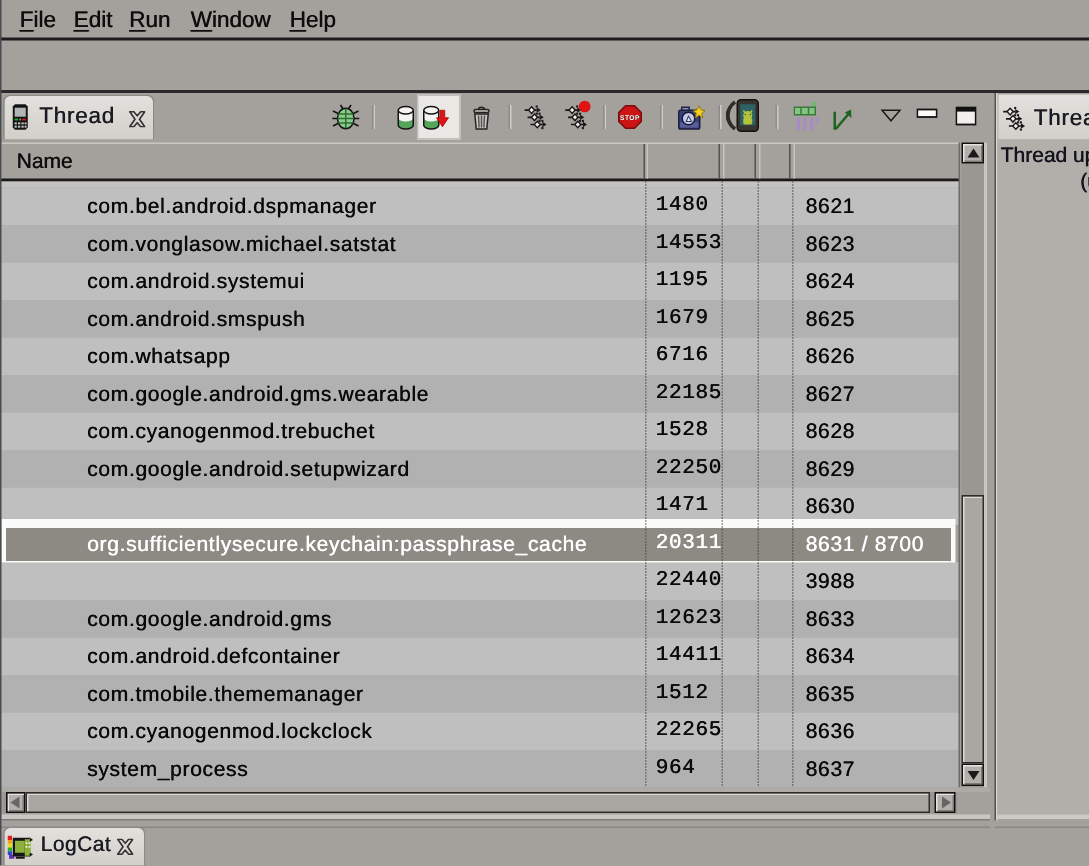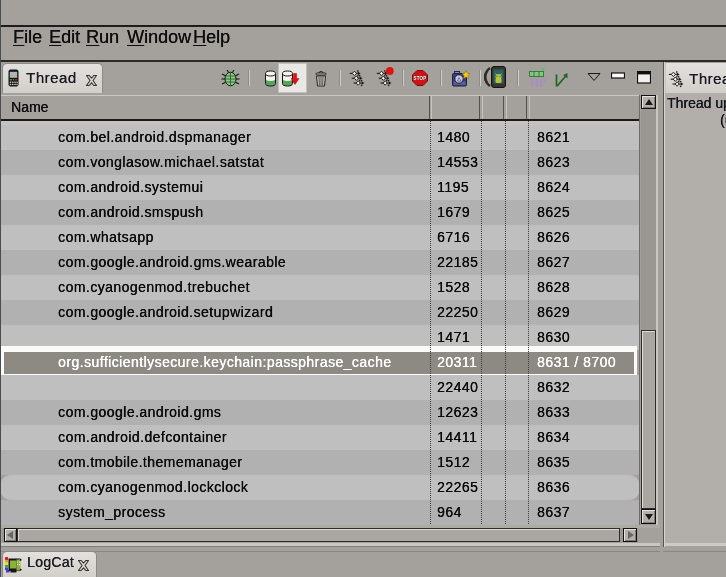--- a/index.html
+++ b/index.html
@@ -1,36 +1,36 @@
 <!DOCTYPE html>
 <html><head>
 <meta charset="utf-8">
 <style>
 * { margin:0; padding:0; box-sizing:border-box; }
 html,body { width:726px; height:577px; overflow:hidden; }
 body { font-family:"Liberation Sans", sans-serif; background:#a4a19c; position:relative; text-shadow:0.3px 0 0 currentColor; }
 .abs { position:absolute; }
 
 #menubar { left:0; top:0; width:726px; height:25px; background:#a4a19c; }
-.mitem { position:absolute; top:5px; font-size:18px; color:#0d0d0d;margin-top:22px; }
+.mitem { position:absolute; top:5px; font-size:15px; color:#0d0d0d; }
 .mitem u { text-decoration-thickness:1px; text-underline-offset:2px; }
 #menuline { left:0; top:25px; width:726px; height:2px; background:#1c1c1c; }
 #topline { left:0; top:60px; width:726px; height:2px; background:#2a2a2a; }
 
 .tab { position:absolute; background:linear-gradient(#e3e1dd,#d2cfca); border:1px solid #8d8a85; border-bottom:none; border-radius:5px 5px 0 0; }
 .tabtxt { position:absolute; font-size:15px; letter-spacing:0.5px; color:#1b1b24; }
 .closex { position:absolute; font-size:15px; color:#2a2a2a; }
 
 #hdr { left:0; top:95px; width:640px; height:26px; background:#a4a19c; border-top:1px solid #cac8c4; border-bottom:2px solid #1a1a1a; }
 .hcell { position:absolute; top:0; height:23px; border-left:1px solid #c6c4c0; border-right:1px solid #55534f; }
 .row { position:absolute; left:0; width:640px; height:25px; font-size:14px; letter-spacing:0.45px; color:#0a0a0a; }
 .rl { background:#bfbfbf; }
 .rd { background:#b1b1b1; }
 .name { position:absolute; left:58px; top:4px; }
-.pid { position:absolute; left:437px; top:4px; }
+.pid { position:absolute; left:437px; top:4px;font-family:Liberation Mono, monospace; }
 .port { position:absolute; left:537px; top:4px;text-align:center; }
 .colline { position:absolute; top:121px; height:404px; width:1px; background-image:linear-gradient(#3c3b38 50%, transparent 50%); background-size:1px 2px; }
 
 .sbbtn { position:absolute; background:#b3b0ab; border:1px solid #111; box-shadow:inset 1px 1px 0 #e6e4e0, inset -1px -1px 0 #7d7b76; }
 .tri { position:absolute; width:0; height:0; }
 </style>
 </head>
 <body>
 
 <div id="menubar" class="abs"></div>
@@ -270,38 +270,38 @@
   </div>
   <div class="row" style="top:229px;">
     <div style="position:absolute; left:1px; top:-4px; width:636px; height:34px; background:#fbfbf9;"></div>
     <div style="position:absolute; left:4px; top:2px; width:630px; height:22px; background:#8d8a83;"></div>
     <div class="name" style="color:#fff; z-index:2;">org.sufficientlysecure.keychain:passphrase_cache</div>
     <div class="pid" style="color:#fff; z-index:2;">20311</div>
     <div class="port" style="color:#fff; z-index:2;">8631 / 8700</div>
   </div>
   <div class="row rl" style="top:254px;">
     <div class="pid">22440</div>
-    <div class="port">8632</div>
+    <div class="port">3988</div>
   </div>
   <div class="row rd" style="top:279px;">
     <div class="name">com.google.android.gms</div>
     <div class="pid">12623</div>
     <div class="port">8633</div>
   </div>
   <div class="row rl" style="top:304px;">
     <div class="name">com.android.defcontainer</div>
     <div class="pid">14411</div>
     <div class="port">8634</div>
   </div>
   <div class="row rd" style="top:329px;">
     <div class="name">com.tmobile.thememanager</div>
     <div class="pid">1512</div>
     <div class="port">8635</div>
   </div>
-  <div class="row rl" style="top:354px;border-radius:11px;">
+  <div class="row rl" style="top:354px;">
     <div class="name">com.cyanogenmod.lockclock</div>
     <div class="pid">22265</div>
     <div class="port">8636</div>
   </div>
   <div class="row rd" style="top:379px;">
     <div class="name">system_process</div>
     <div class="pid">964</div>
     <div class="port">8637</div>
   </div>
 </div>

